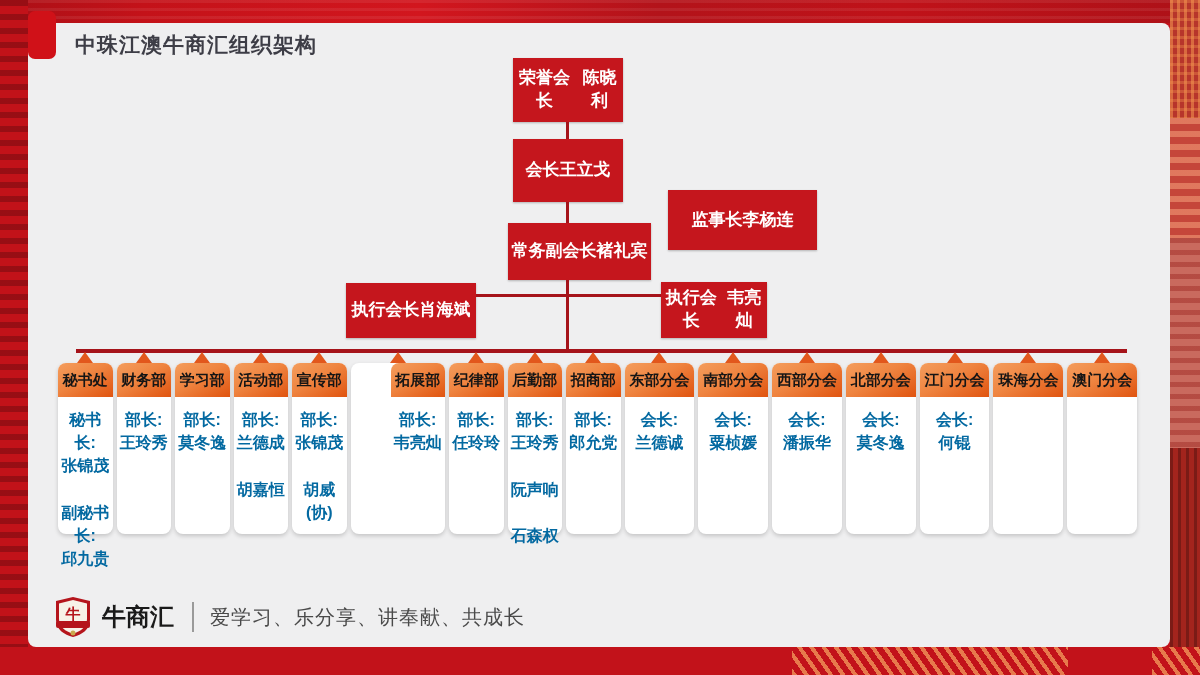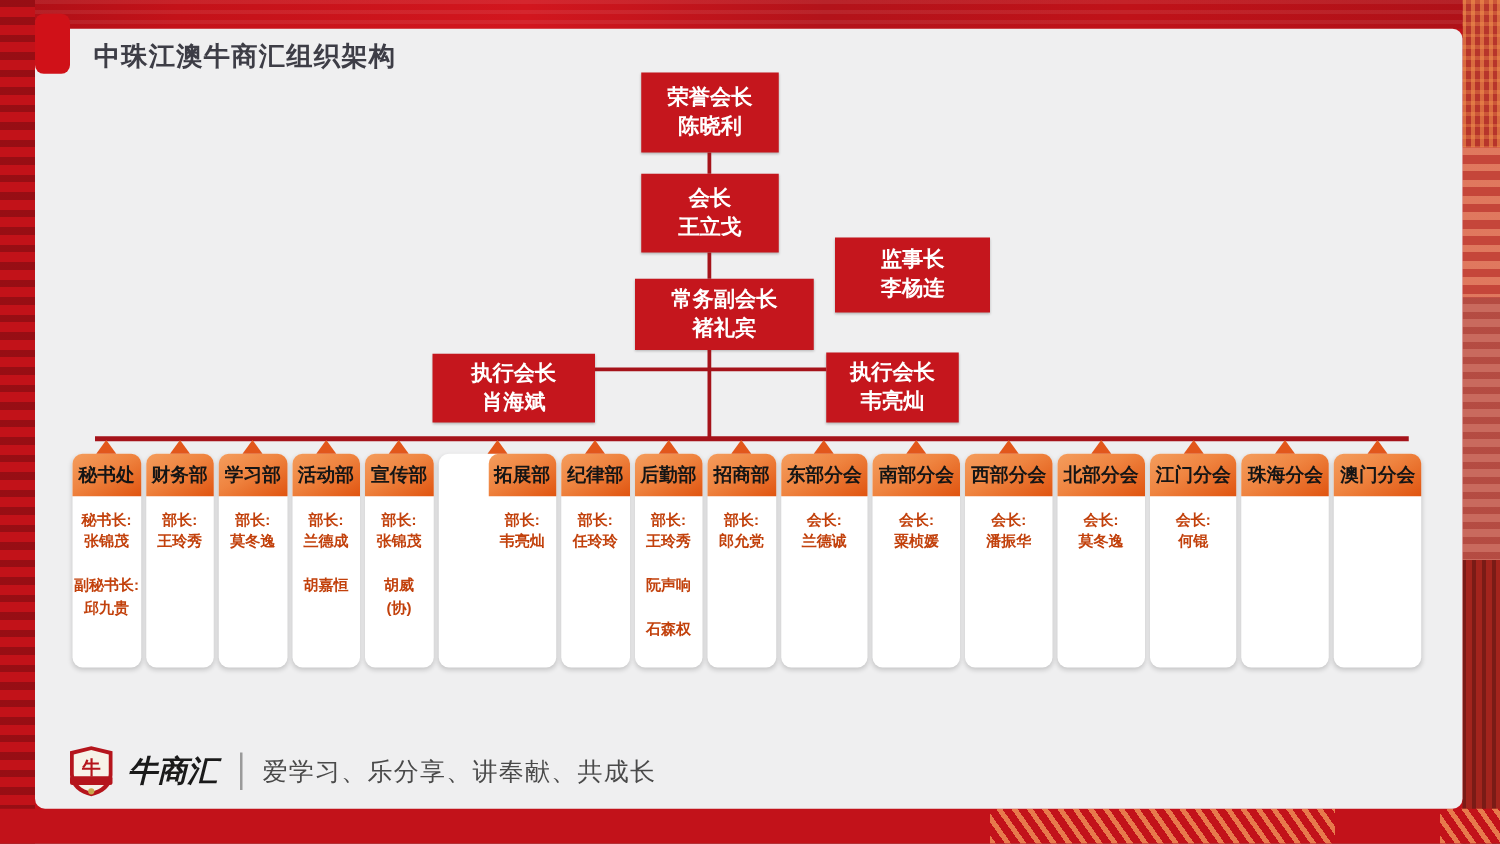--- a/index.html
+++ b/index.html
@@ -32,42 +32,42 @@
     background:repeating-linear-gradient(55deg,#ee8c55 0 4px,rgba(0,0,0,0) 4px 10px);}
   
   .panel{position:absolute;left:28px;top:23px;width:1142px;height:624px;
     background:#efeff0;border-radius:8px;z-index:1;}
   .title-chip{position:absolute;left:28px;top:11px;width:28px;height:48px;
     background:#d01118;border-radius:7px;z-index:3;}
   .page-title{position:absolute;left:75px;top:31px;z-index:2;
     font-size:21px;font-weight:bold;color:#3d3d46;letter-spacing:1px;}
   
   .rbox{position:absolute;z-index:2;background:#c5161d;color:#fff;
-    display:flex;flex-direction:column;align-items:center;justify-content:center;
+    display:flex;flex-direction:row;align-items:center;justify-content:center;
     font-weight:bold;font-size:17px;line-height:1.35;text-align:center;
     box-shadow:0 1px 2px rgba(0,0,0,.25);}
   
   .conn{position:absolute;z-index:2;background:#a5131a;}
   
   .dept-row{position:absolute;left:58px;top:350px;width:1079px;height:184px;
     display:flex;gap:4px;align-items:stretch;z-index:2;}
   .card{position:relative;flex:57 1 0;margin-top:13px;background:#fff;
     border-radius:8px;box-shadow:0 2px 4px rgba(0,0,0,.18);}
   .notch{position:absolute;top:-11px;left:50%;transform:translateX(-50%);
     width:0;height:0;border-left:8px solid transparent;border-right:8px solid transparent;
     border-bottom:11px solid #e2571c;}
   .card-header{height:34px;display:flex;align-items:center;justify-content:center;
     font-weight:bold;font-size:15px;color:#151515;
     background:linear-gradient(150deg,#f49d5d 0%,#ef8440 45%,#e05410 100%);
     border-radius:8px 8px 0 0;}
-  .card-body{padding:11px 1px;font-size:12px;font-weight:bold;color:#c2410c;
+  .card-body{padding:11px 1px;font-size:16px;font-weight:bold;color:#0369a1;
     text-align:center;white-space:pre-line;line-height:1.45;}
   
   .footer{position:absolute;left:54px;top:596px;display:flex;align-items:center;z-index:2;}
-  .brand{font-family:"DejaVu Serif","Liberation Serif",serif;font-style:italic;
+  .brand{font-family:"DejaVu Serif","Liberation Serif",serif;
     font-weight:bold;font-size:24px;color:#1a1a1a;margin-left:10px;}
   .divider{width:2px;height:30px;background:#9a9a9a;margin:0 16px 0 18px;}
   .slogan{font-size:20px;color:#4a4a4a;letter-spacing:1px;}
 </style>
 </head>
 <body>
 
 <div class="stage">
 
   <div class="edge-top"></div>
@@ -88,21 +88,21 @@
   <div class="page-title">中珠江澳牛商汇组织架构</div>
 
   <div class="rbox" style="left:513px;top:58px;width:110px;height:64px">
     <div>荣誉会长</div>
     <div>陈晓利</div>
   </div>
   <div class="rbox" style="left:513px;top:139px;width:110px;height:63px">
     <div>会长</div>
     <div>王立戈</div>
   </div>
-  <div class="rbox" style="left:668px;top:190px;width:124px;height:60px">
+  <div class="rbox" style="left:668px;top:190px;width:149px;height:60px">
     <div>监事长</div>
     <div>李杨连</div>
   </div>
   <div class="rbox" style="left:508px;top:223px;width:143px;height:57px">
     <div>常务副会长</div>
     <div>褚礼宾</div>
   </div>
   <div class="rbox" style="left:346px;top:283px;width:130px;height:55px">
     <div>执行会长</div>
     <div>肖海斌</div>

